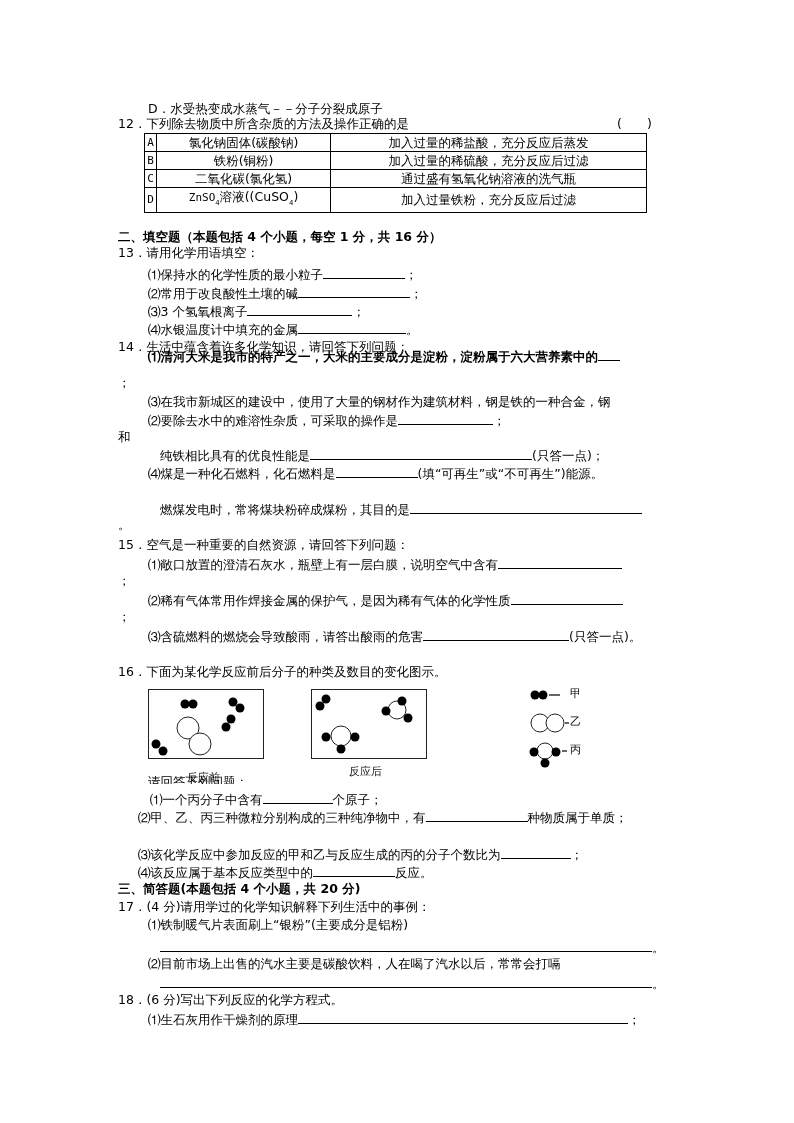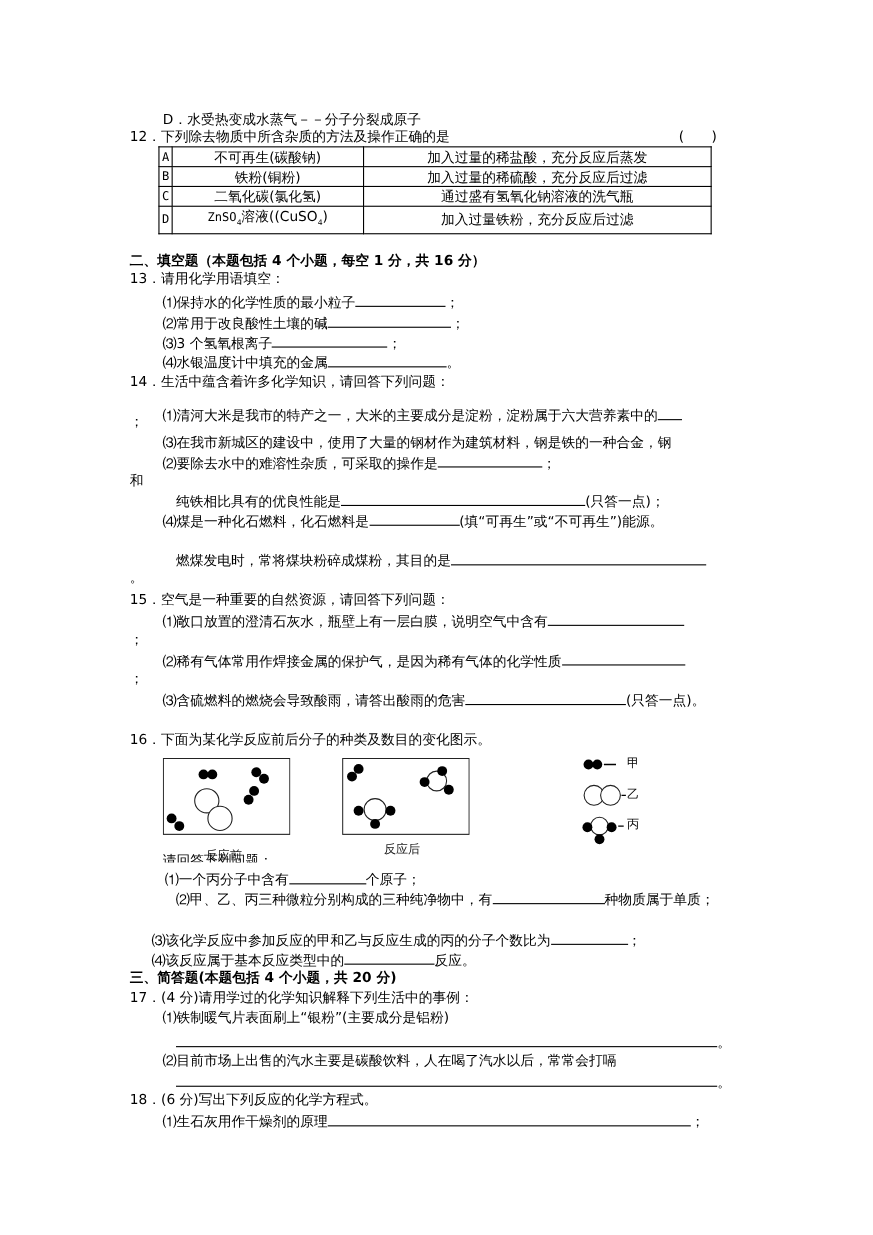--- a/index.html
+++ b/index.html
@@ -29,21 +29,21 @@
 
 <div class="ln" style="left:148px;top:101px;">D．水受热变成水蒸气－－分子分裂成原子</div>
 
 <div class="ln" style="left:118px;top:116px;">12．下列除去物质中所含杂质的方法及操作正确的是</div>
 <div class="ln" style="left:617px;top:116px;">(　　)</div>
 
 <table class="opt">
   <tbody>
   <tr>
     <td class="mono">A</td>
-    <td>不可再生(碳酸钠)</td>
+    <td>氯化钠固体(碳酸钠)</td>
     <td>加入过量的稀盐酸，充分反应后蒸发</td>
   </tr>
   <tr>
     <td class="mono">B</td>
     <td>铁粉(铜粉)</td>
     <td>加入过量的稀硫酸，充分反应后过滤</td>
   </tr>
   <tr>
     <td class="mono">C</td>
     <td>二氧化碳(氯化氢)</td>
@@ -59,21 +59,21 @@
 
 <div class="ln bold" style="left:118px;top:229px;">二、填空题（本题包括 4 个小题，每空 1 分，共 16 分）</div>
 
 <div class="ln" style="left:118px;top:245px;">13．请用化学用语填空：</div>
 <div class="ln" style="left:148px;top:265px;"><span>⑴保持水的化学性质的最小粒子</span><span class="blank" style="width:82px;"></span><span>；</span></div>
 <div class="ln" style="left:148px;top:284px;"><span>⑵常用于改良酸性土壤的碱</span><span class="blank" style="width:112px;"></span><span>；</span></div>
 <div class="ln" style="left:148px;top:302px;"><span>⑶3 个氢氧根离子</span><span class="blank" style="width:105px;"></span><span>；</span></div>
 <div class="ln" style="left:148px;top:320px;"><span>⑷水银温度计中填充的金属</span><span class="blank" style="width:108px;"></span><span>。</span></div>
 
 <div class="ln" style="left:118px;top:339px;">14．生活中蕴含着许多化学知识，请回答下列问题：</div>
-<div class="ln" style="left:148px;top:368px;"><span>⑴清河大米是我市的特产之一，大米的主要成分是淀粉，淀粉属于六大营养素中的</span><span class="blank" style="width:22px;"></span></div>
+<div class="ln" style="left:148px;top:347px;font-weight:bold;"><span>⑴清河大米是我市的特产之一，大米的主要成分是淀粉，淀粉属于六大营养素中的</span><span class="blank" style="width:22px;"></span></div>
 <div class="ln" style="left:118px;top:375px;">；</div>
 <div class="ln" style="left:148px;top:411px;"><span>⑵要除去水中的难溶性杂质，可采取的操作是</span><span class="blank" style="width:95px;"></span><span>；</span></div>
 <div class="ln" style="left:148px;top:394px;">⑶在我市新城区的建设中，使用了大量的钢材作为建筑材料，钢是铁的一种合金，钢</div>
 <div class="ln" style="left:118px;top:429px;">和</div>
 <div class="ln" style="left:160px;top:446px;"><span>纯铁相比具有的优良性能是</span><span class="blank" style="width:222px;"></span><span>(只答一点)；</span></div>
 <div class="ln" style="left:148px;top:464px;"><span>⑷煤是一种化石燃料，化石燃料是</span><span class="blank" style="width:82px;"></span><span>(填“可再生”或“不可再生”)能源。</span></div>
 <div class="ln" style="left:160px;top:500px;"><span>燃煤发电时，常将煤块粉碎成煤粉，其目的是</span><span class="blank" style="width:232px;"></span></div>
 <div class="ln" style="left:118px;top:517px;">。</div>
 
 <div class="ln" style="left:118px;top:537px;">15．空气是一种重要的自然资源，请回答下列问题：</div>
@@ -150,21 +150,21 @@
     </g>
   <line x1="34" y1="63" x2="39" y2="63" stroke="#000" stroke-width="1.2"></line>
 </svg>
 <div class="ln" style="left:570px;top:686px;font-size:11px;">甲</div>
 <div class="ln" style="left:570px;top:714px;font-size:11px;">乙</div>
 <div class="ln" style="left:570px;top:742px;font-size:11px;">丙</div>
 
 <div class="ln" style="left:148px;top:776px;height:8px;overflow:hidden;line-height:12px;">请回答下列问题：</div>
 
 <div class="ln" style="left:138px;top:790px;margin-left:12px;"><span>⑴一个丙分子中含有</span><span class="blank" style="width:70px;"></span><span>个原子；</span></div>
-<div class="ln" style="left:144px;top:808px;padding-left:16px;"><span>⑵甲、乙、丙三种微粒分别构成的三种纯净物中，有</span><span class="blank" style="width:102px;"></span><span>种物质属于单质；</span></div>
+<div class="ln" style="left:122px;top:808px;padding-left:16px;"><span>⑵甲、乙、丙三种微粒分别构成的三种纯净物中，有</span><span class="blank" style="width:102px;"></span><span>种物质属于单质；</span></div>
 <div class="ln" style="left:138px;top:845px;"><span>⑶该化学反应中参加反应的甲和乙与反应生成的丙的分子个数比为</span><span class="blank" style="width:70px;"></span><span>；</span></div>
 <div class="ln" style="left:138px;top:863px;"><span>⑷该反应属于基本反应类型中的</span><span class="blank" style="width:82px;"></span><span>反应。</span></div>
 
 <div class="ln bold" style="left:118px;top:881px;">三、简答题(本题包括 4 个小题，共 20 分)</div>
 
 <div class="ln" style="left:118px;top:899px;">17．(4 分)请用学过的化学知识解释下列生活中的事例：</div>
 <div class="ln" style="left:148px;top:917px;">⑴铁制暖气片表面刷上“银粉”(主要成分是铝粉)</div>
 <div class="ln" style="left:160px;top:938px;"><span class="blank" style="width:492px;"></span><span>。</span></div>
 <div class="ln" style="left:148px;top:956px;">⑵目前市场上出售的汽水主要是碳酸饮料，人在喝了汽水以后，常常会打嗝</div>
 <div class="ln" style="left:160px;top:974px;"><span class="blank" style="width:492px;"></span><span>。</span></div>

